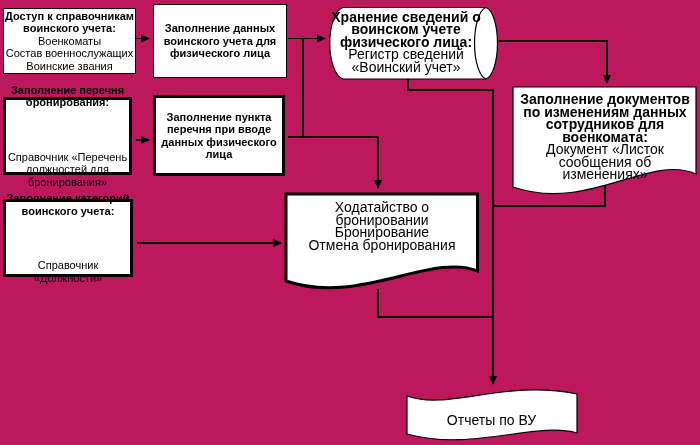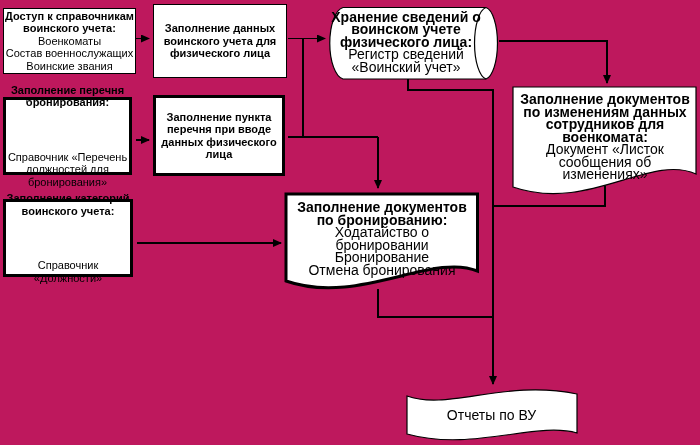--- a/index.html
+++ b/index.html
@@ -100,23 +100,22 @@
     <div class="title">Хранение сведений о воинском учете физического лица:</div>
     <div class="line">Регистр сведений «Воинский учет»</div>
   </div>
 
   <div class="overlay top-align" style="left:517px;top:93px;width:176px;height:84px;">
     <div class="title">Заполнение документов по изменениям данных сотрудников для военкомата:</div>
     <div class="line">Документ «Листок сообщения об изменениях»</div>
   </div>
 
   <div class="overlay top-align" style="left:292px;top:201px;width:180px;height:76px;">
-    <div class="title">Заполнение документов по бронированию:</div>
     <div class="line">Ходатайство о бронировании</div>
     <div class="line">Бронирование</div>
     <div class="line">Отмена бронирования</div>
   </div>
 
-  <div class="overlay" style="left:408px;top:404px;width:167px;height:22px;">
+  <div class="overlay" style="left:408px;top:404px;width:167px;height:22px;justify-content:flex-end;">
     <div class="line">Отчеты по ВУ</div>
   </div>
 
 </div>
 
 </body></html>

